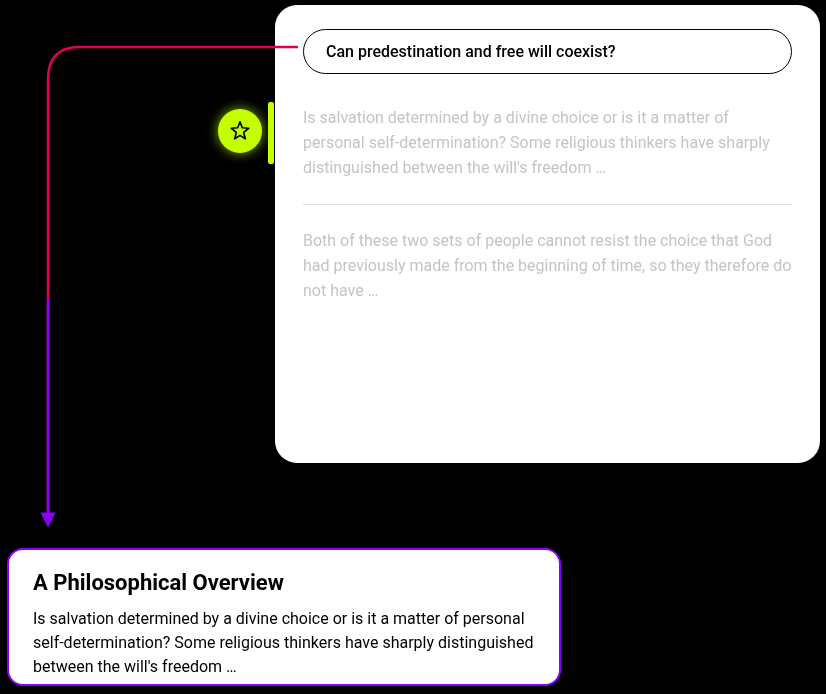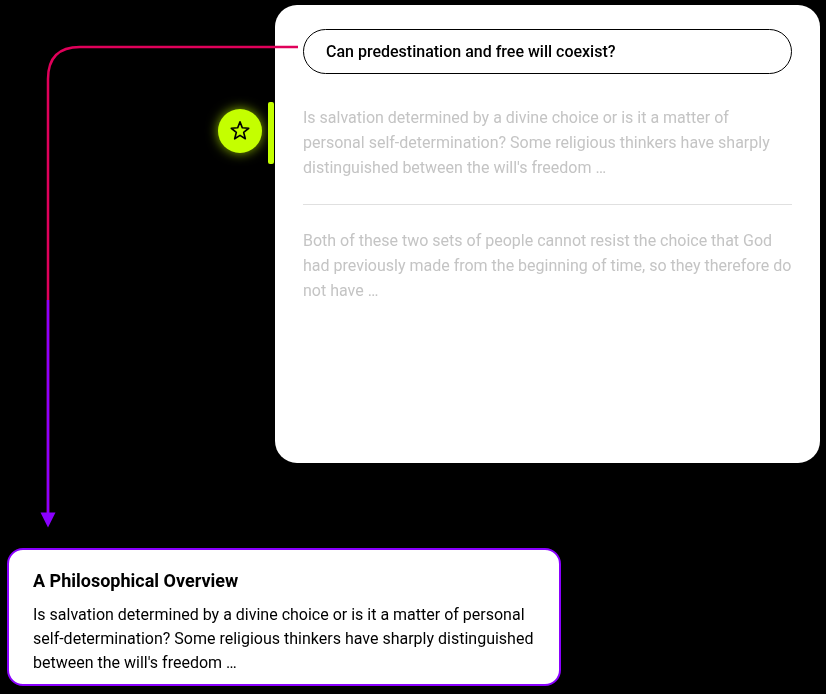--- a/index.html
+++ b/index.html
@@ -80,21 +80,21 @@
       left: 7px;
       top: 548px;
       width: 554px;
       height: 138px;
       background: #fff;
       border: 2.5px solid #8a00ff;
       border-radius: 16px;
       padding: 20px 24px;
     }
     .detail-title {
-      font-size: 18px;
+      font-size: 22px;
       font-weight: 700;
       color: #000;
       margin-bottom: 12px;
     }
     .detail-body {
       font-size: 16px;
       line-height: 1.5;
       color: #000;
     }
     .arrow-svg {

